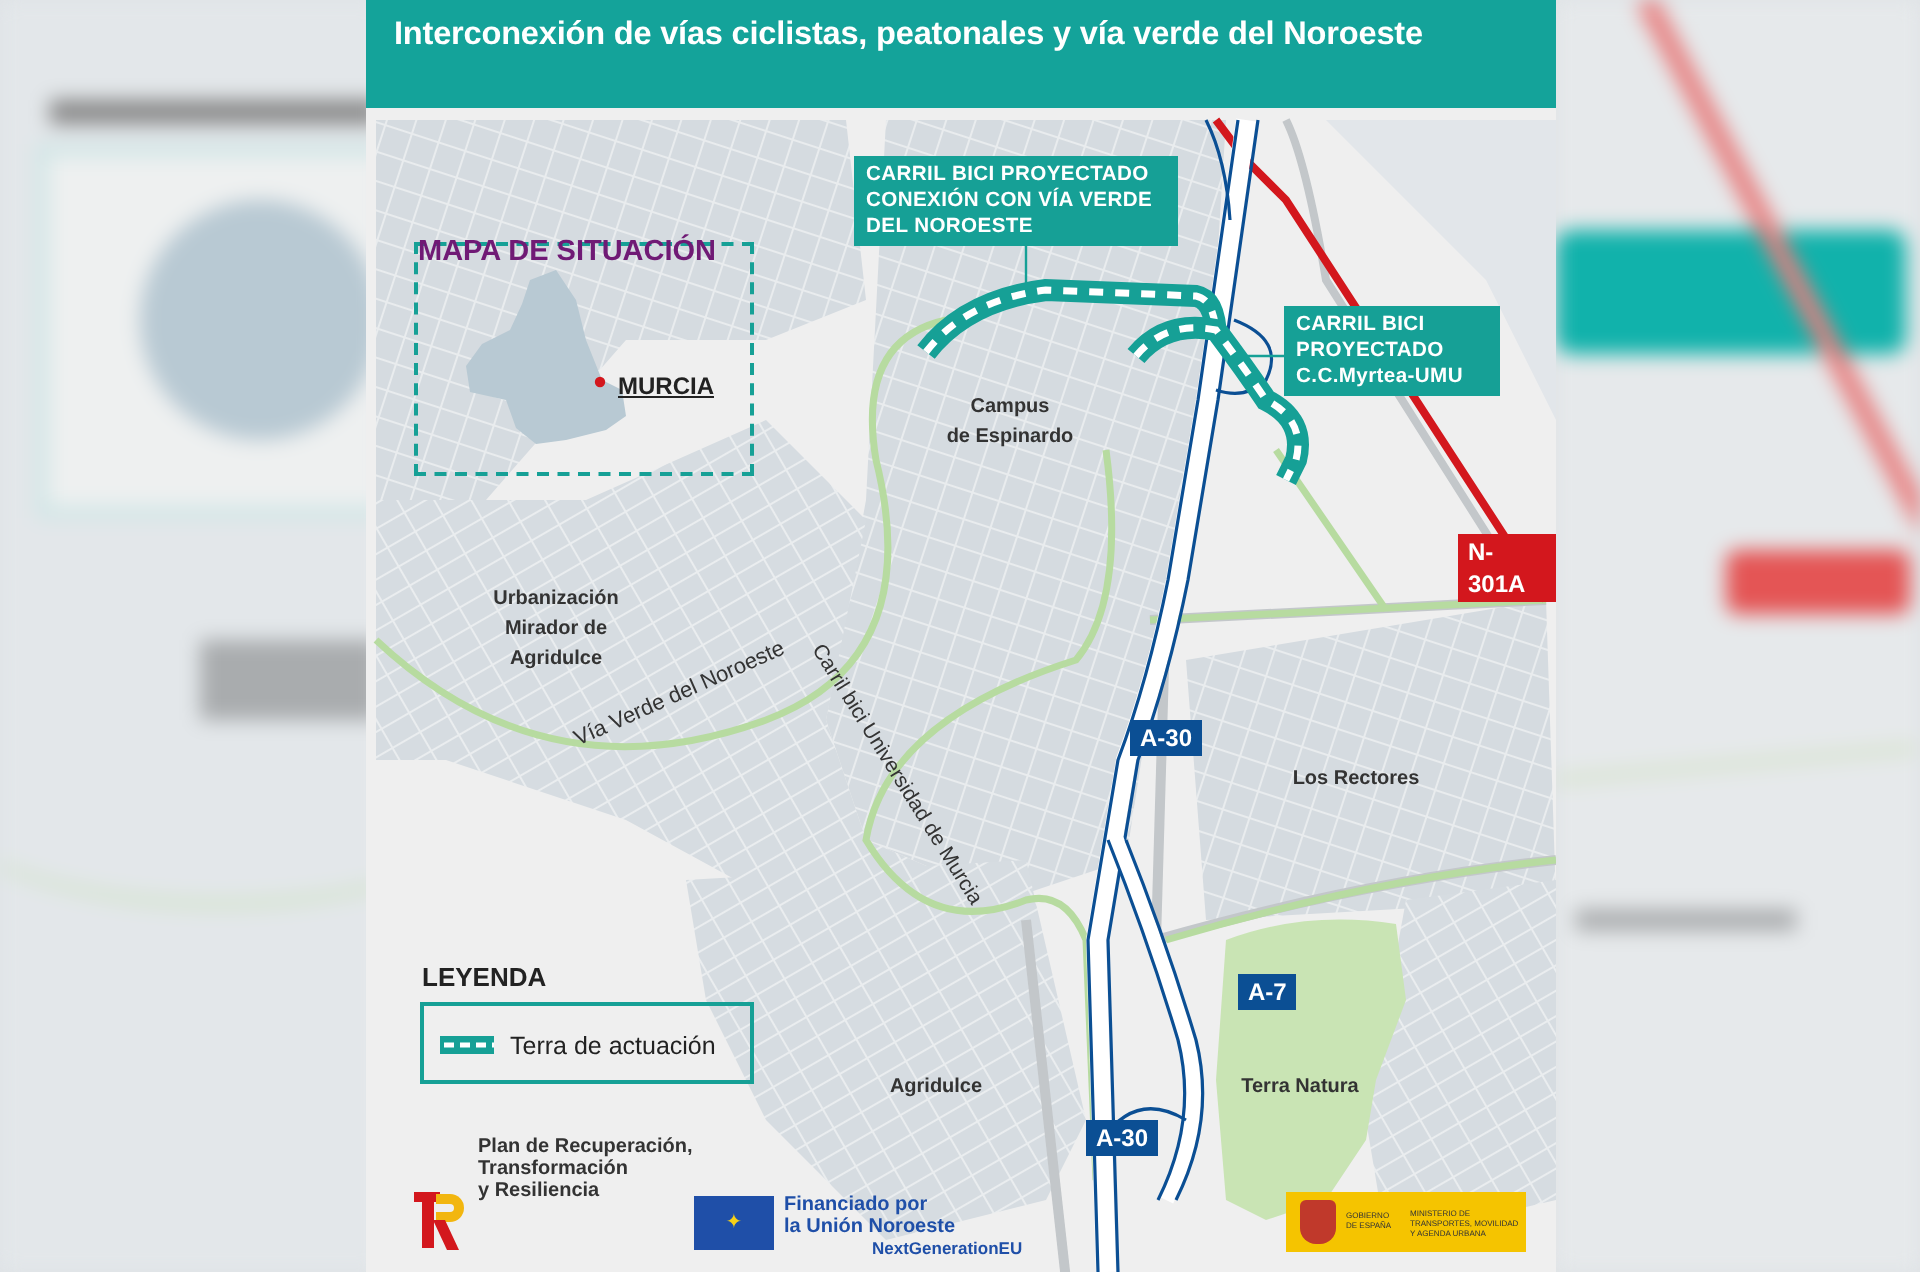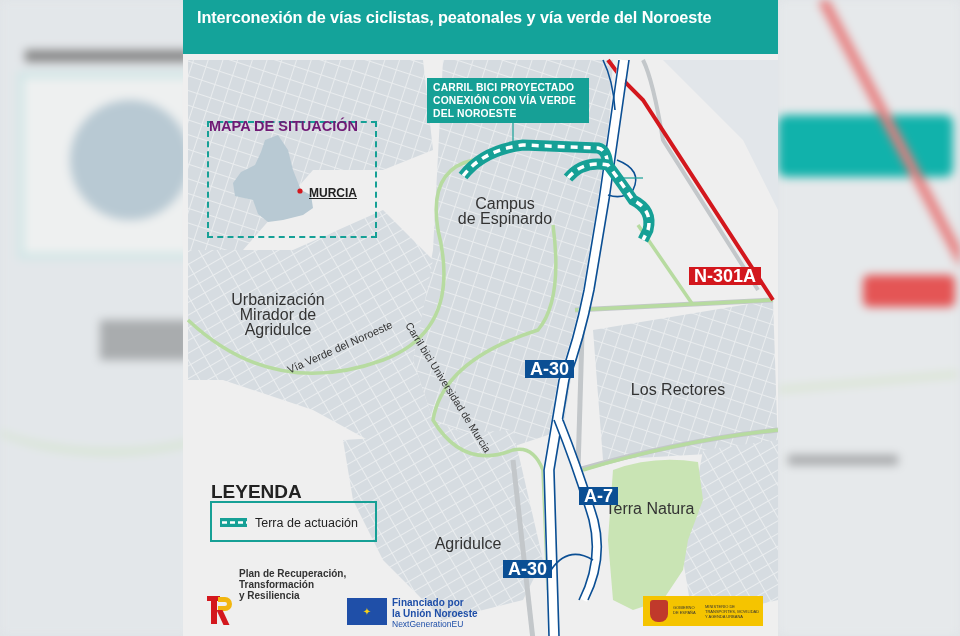--- a/index.html
+++ b/index.html
@@ -4,29 +4,29 @@
 <style>
   html,body{margin:0;padding:0;}
   body{width:960px;height:636px;overflow:hidden;position:relative;background:#dfe3e6;font-family:"Liberation Sans","DejaVu Sans",sans-serif;}
   .side{position:absolute;top:0;height:636px;width:190px;overflow:hidden;filter:blur(5px);}
   .side.left{left:0;background:#e3e7ea;}
   .side.right{right:0;width:182px;background:#e6e9eb;}
   .frame{position:absolute;left:183px;top:0;width:595px;height:636px;background:#efefef;overflow:hidden;}
   .header{position:absolute;left:0;top:0;width:595px;height:54px;background:#14a39a;color:#fff;}
   .header .t{position:absolute;left:14px;top:7px;font-weight:bold;font-size:16.3px;line-height:21px;letter-spacing:-0.1px;}
   svg.map{position:absolute;left:0;top:54px;}
-  .lbl{position:absolute;color:#333;font-weight:normal;font-size:16px;text-align:center;line-height:15px;}
+  .lbl{position:absolute;color:#333;font-weight:bold;font-size:10px;text-align:center;line-height:15px;}
   .callout{position:absolute;background:#16a096;color:#fff;font-weight:bold;font-size:10.3px;line-height:13px;padding:3px 6px;letter-spacing:0.2px;}
-  .shield{position:absolute;color:#fff;font-weight:bold;font-size:18px;padding:1px 5px;line-height:16px;}
+  .shield{position:absolute;color:#fff;font-weight:bold;font-size:12px;padding:1px 5px;line-height:16px;margin-left:40px;}
   .blue{background:#0b4f94;}
   .red{background:#d3171d;}
   .mapa-title{position:absolute;left:26px;top:98px;font-weight:bold;font-size:14.5px;color:#701a75;margin-top:20px;}
   .mapa-box{position:absolute;left:24px;top:121px;width:170px;height:117px;border:2px dashed #16a096;box-sizing:border-box;background:#eeeeee;}
   .murcia{position:absolute;left:126px;top:186px;font-weight:bold;font-size:12px;color:#222;text-decoration:underline;}
-  .ley-title{position:absolute;left:28px;top:481px;font-weight:bold;font-size:19px;color:#222;}
+  .ley-title{position:absolute;left:28px;top:481px;font-weight:bold;font-size:13px;color:#222;}
   .ley-box{position:absolute;left:27px;top:501px;width:167px;height:41px;border:2px solid #16a096;box-sizing:border-box;background:#efefef;}
   .ley-txt{position:absolute;left:72px;top:516px;font-size:12.5px;color:#222;}
   .foot{position:absolute;font-size:10px;color:#333;font-weight:bold;line-height:11px;}
 </style>
 </head>
 <body>
 
 <div class="side left">
   <div style="position:absolute;left:25px;top:50px;width:165px;height:12px;background:#888;"></div>
   <div style="position:absolute;left:18px;top:72px;width:175px;height:175px;border:6px solid #cfe6e6;background:#eef0f0;"></div>
@@ -119,32 +119,37 @@
 
   <div class="mapa-box" style="background:transparent;"></div>
   <div class="mapa-title">MAPA DE SITUACIÓN</div>
   <div class="murcia">MURCIA</div>
 
   <div class="callout" style="left:244px;top:78px;width:150px;">
     <div>CARRIL BICI PROYECTADO</div>
     <div>CONEXIÓN CON VÍA VERDE</div>
     <div>DEL NOROESTE</div>
   </div>
+  <div class="callout" style="left:459px;top:153px;width:96px;">
+    <div>CARRIL BICI</div>
+    <div>PROYECTADO</div>
+    <div>C.C.Myrtea-UMU</div>
+  </div>
 
   <div class="lbl" style="left:272px;top:196px;width:100px;">
     <div>Campus</div>
     <div>de Espinardo</div>
   </div>
   <div class="lbl" style="left:40px;top:292px;width:110px;">
     <div>Urbanización</div>
     <div>Mirador de</div>
     <div>Agridulce</div>
   </div>
   <div class="lbl" style="left:440px;top:382px;width:110px;">Los Rectores</div>
-  <div class="lbl" style="left:412px;top:501px;width:110px;">Terra Natura</div>
+  <div class="lbl" style="left:412px;top:536px;width:110px;">Terra Natura</div>
   <div class="lbl" style="left:240px;top:536px;width:90px;">Agridulce</div>
 
   <div class="lbl" style="left:92px;top:340px;font-weight:normal;font-size:11px;transform:rotate(-24deg);width:130px;">Vía Verde del Noroeste</div>
   <div class="lbl" style="left:180px;top:380px;font-weight:normal;font-size:10.5px;transform:rotate(58deg);width:170px;">Carril bici Universidad de Murcia</div>
 
   <div class="shield blue" style="left:342px;top:360px;">A-30</div>
   <div class="shield blue" style="left:396px;top:487px;">A-7</div>
   <div class="shield blue" style="left:320px;top:560px;">A-30</div>
   <div class="shield red" style="left:506px;top:267px;">N-301A</div>
 
@@ -162,20 +167,20 @@
     <div>Plan de Recuperación,</div>
     <div>Transformación</div>
     <div>y Resiliencia</div>
   </div>
   <div style="position:absolute;left:164px;top:598px;width:40px;height:27px;background:#1f4fa8;display:flex;align-items:center;justify-content:center;color:#f7d117;font-size:10px;">
     <span>✦</span>
   </div>
   <div class="foot" style="left:209px;top:597px;color:#1f4fa8;">
     <div>Financiado por</div>
     <div>la Unión Noroeste</div>
-    <div style="font-weight:normal;font-size:8.5px;">NextGenerationEU</div>
+    <div style="font-weight:bold;font-size:8.5px;margin-left:44px;">NextGenerationEU</div>
   </div>
   <div style="position:absolute;left:460px;top:596px;width:120px;height:30px;background:#f5c400;">
     <div style="position:absolute;left:7px;top:4px;width:18px;height:22px;background:#c0392b;border-radius:3px 3px 8px 8px;"></div>
     <div style="position:absolute;left:30px;top:9px;width:28px;font-size:4px;line-height:5px;color:#333;">GOBIERNO DE ESPAÑA</div>
     <div style="position:absolute;left:62px;top:8px;width:55px;font-size:4px;line-height:5px;color:#333;">MINISTERIO DE TRANSPORTES, MOVILIDAD Y AGENDA URBANA</div>
   </div>
 </div>
 
 </body></html>

